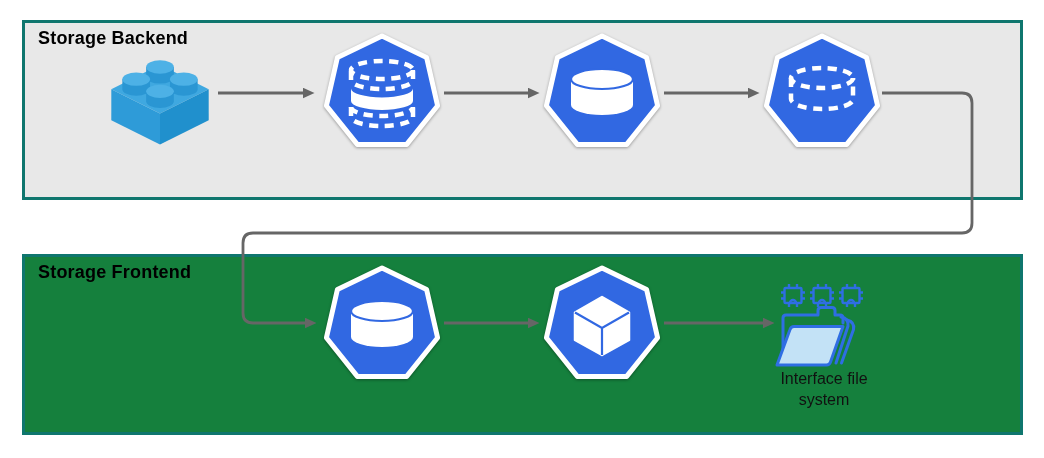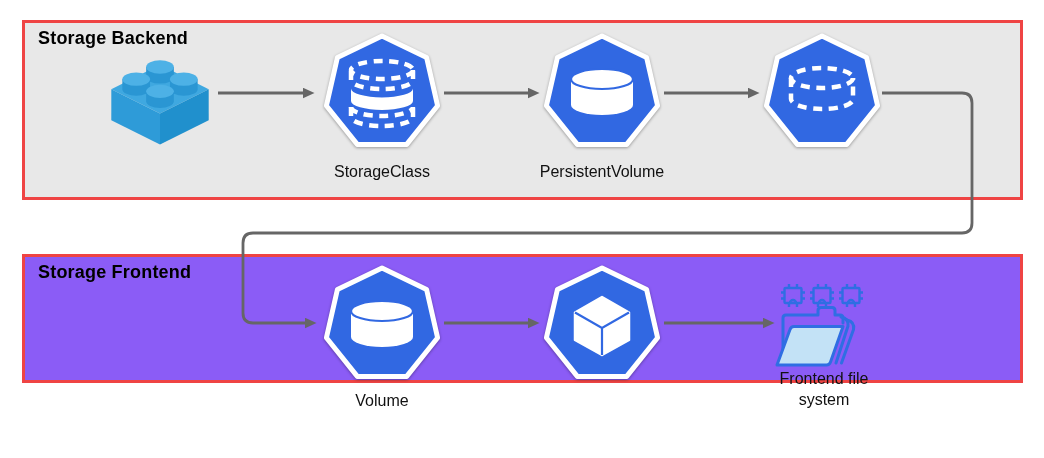--- a/index.html
+++ b/index.html
@@ -1,22 +1,22 @@
 <!DOCTYPE html>
 <html><head>
 <meta charset="utf-8">
 <style>
   html,body{margin:0;padding:0;background:#ffffff;}
   #canvas{
     position:relative;width:1044px;height:458px;background:#ffffff;
     font-family:"Liberation Sans",sans-serif;overflow:hidden;
   }
-  .section{position:absolute;left:22px;width:1001px;border:3px solid #ef4444;box-sizing:border-box;}
+  .section{position:absolute;left:22px;width:1001px;border:3px solid #0f766e;box-sizing:border-box;}
   #backend-box{top:20px;height:180px;background:#e8e8e8;}
-  #frontend-box{top:254px;height:129px;background:#8b5cf6;}
+  #frontend-box{top:254px;height:181px;background:#15803d;}
   .section-title{position:absolute;left:13px;top:5px;font-size:18px;font-weight:bold;color:#000;letter-spacing:.2px;}
   .node-label{position:absolute;text-align:center;font-size:16px;line-height:21px;color:#111;}
   svg.node{position:absolute;filter:drop-shadow(0 1.5px 1.5px rgba(0,0,0,0.35));}
   svg.flat{position:absolute;}
   #overlay{position:absolute;left:0;top:0;pointer-events:none;}
   .conn{stroke:#666666;stroke-width:2.8;fill:none;}
   .dashed{stroke:#fff;stroke-width:4.5;fill:none;stroke-dasharray:9 6.5;}
   .seam{stroke:#3168e2;stroke-width:2.2;fill:none;}
   .chipstroke{stroke:#2f6ee3;stroke-width:2.4;fill:none;}
   .folderstroke{stroke:#2f6ee3;stroke-width:3;fill:none;stroke-linejoin:round;stroke-linecap:round;}
@@ -123,18 +123,15 @@
       </g>
     </g>
     <g class="folderstroke">
       <path d="M8,78 V37 Q8,34 11,34 H43 V29.5 Q43,26.5 46,26.5 H57 Q60,26.5 60,29.5 V34 H65 Q68,34 68,37 V42"></path>
       <path d="M66,36 Q74,37.5 73,45 L61,82"></path>
       <path d="M72,39 Q80,41 78.5,48.5 L66.5,82"></path>
       <path d="M2,84 L15,48.5 Q16,45.5 19,45.5 H68 L55.5,81 Q54.5,84 51.5,84 Z" fill="#c3e2f6"></path>
     </g>
   </svg>
 
-  <div class="node-label" style="left:282px;top:161px;width:200px">StorageClass</div>
-  <div class="node-label" style="left:502px;top:161px;width:200px">PersistentVolume</div>
-  <div class="node-label" style="left:282px;top:390px;width:200px">Volume</div>
-  <div class="node-label" style="left:754px;top:368px;width:140px">Frontend file system</div>
+  <div class="node-label" style="left:754px;top:368px;width:140px">Interface file system</div>
 
 </div>
 
 </body></html>

